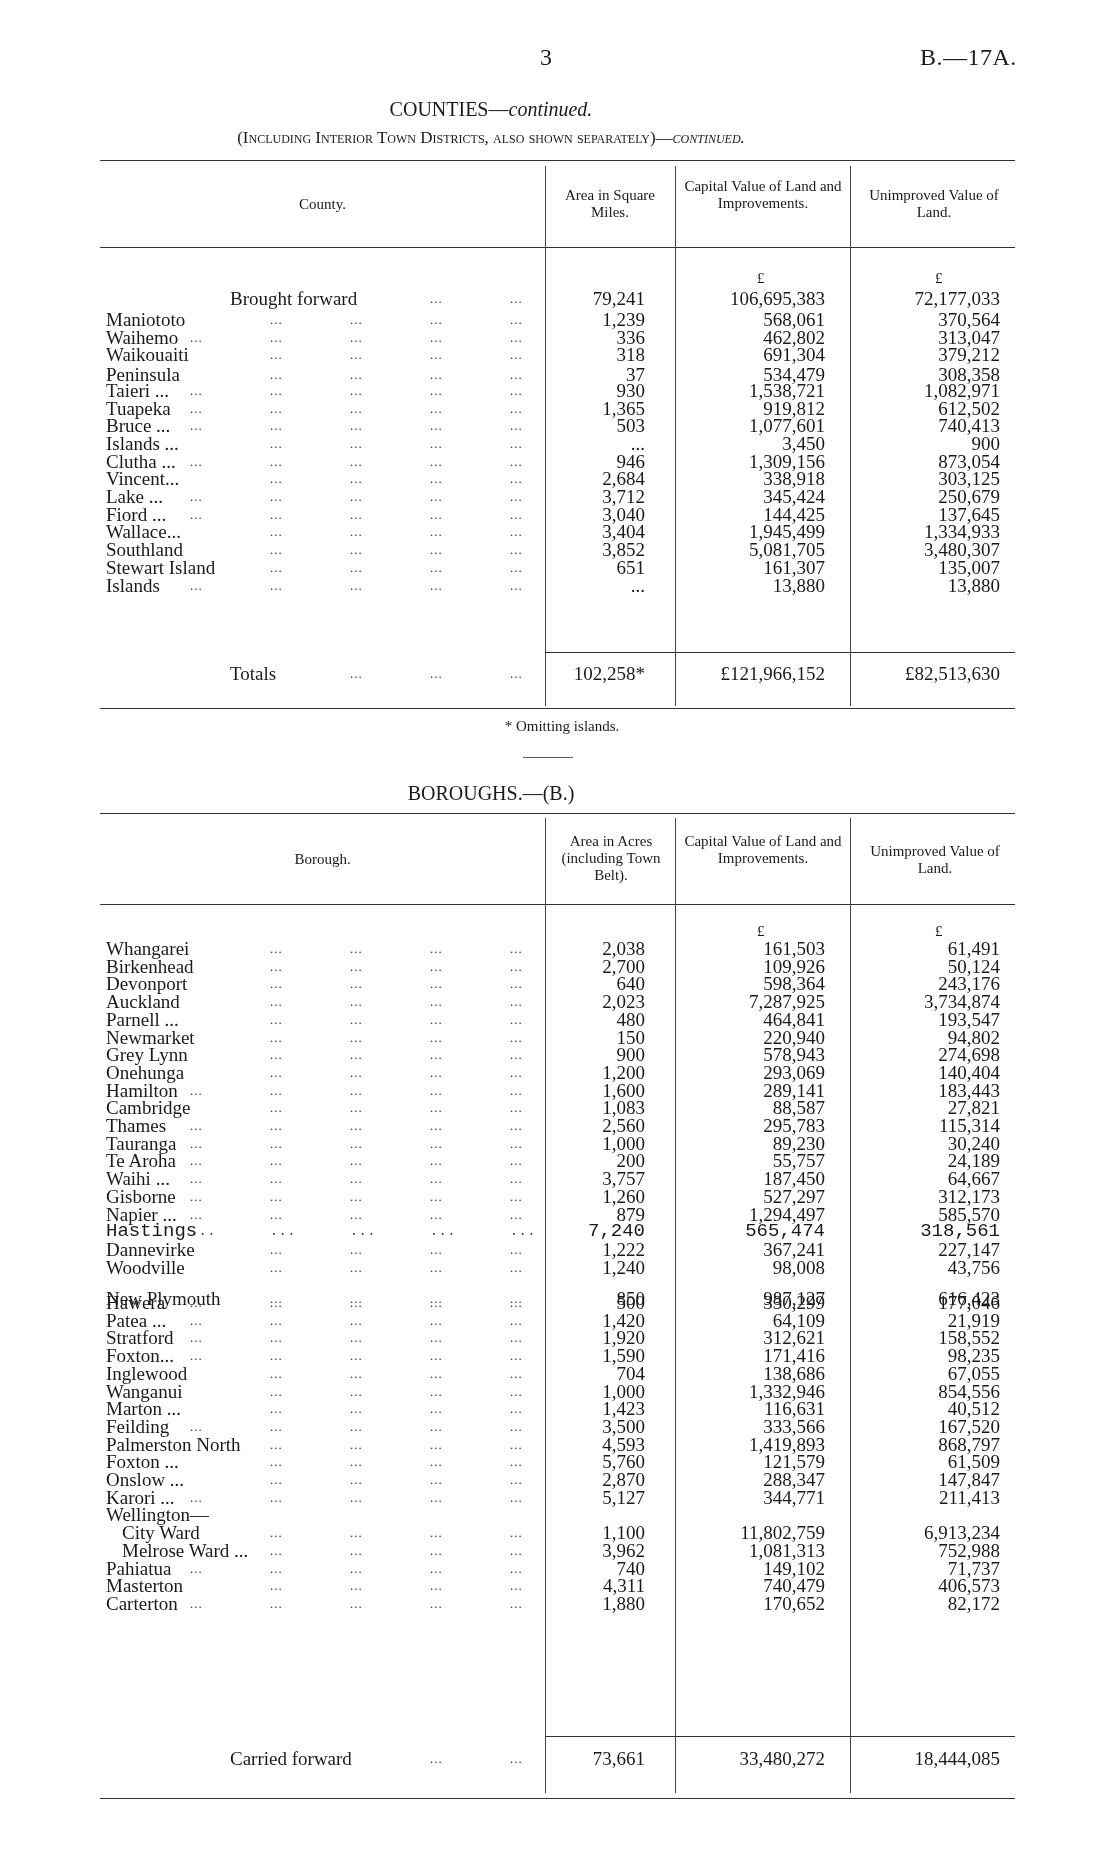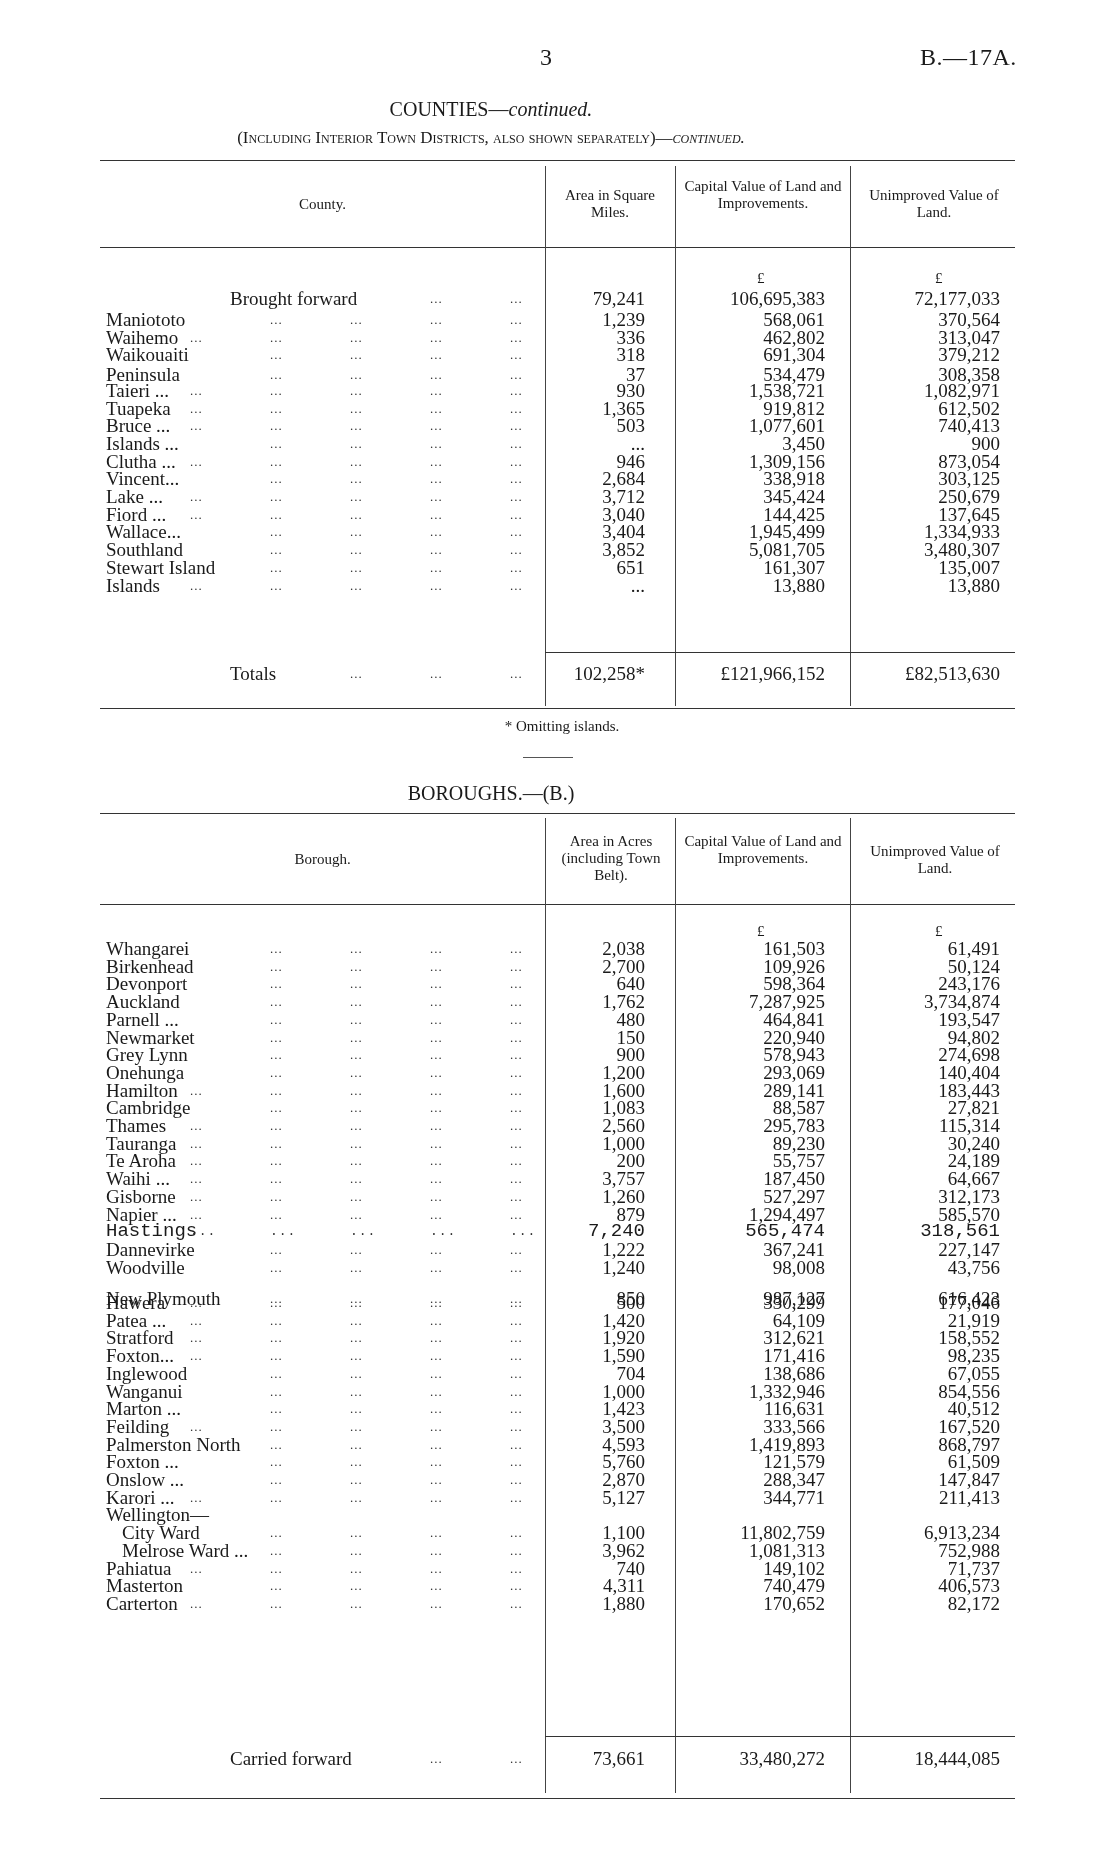--- a/index.html
+++ b/index.html
@@ -348,21 +348,21 @@
         <span class="c3">243,176</span>
       </div>
       <div class="row" style="top: 178.1px;">
         <span class="name">Auckland</span>
         <span class="dots">
           <span style="left: 170px;">...</span>
           <span style="left: 250px;">...</span>
           <span style="left: 330px;">...</span>
           <span style="left: 410px;">...</span>
         </span>
-        <span class="c1">1,762</span>
+        <span class="c1">2,023</span>
         <span class="c2">7,287,925</span>
         <span class="c3">3,734,874</span>
       </div>
       <div class="row" style="top: 195.8px;">
         <span class="name">Parnell ...</span>
         <span class="dots">
           <span style="left: 170px;">...</span>
           <span style="left: 250px;">...</span>
           <span style="left: 330px;">...</span>
           <span style="left: 410px;">...</span>

